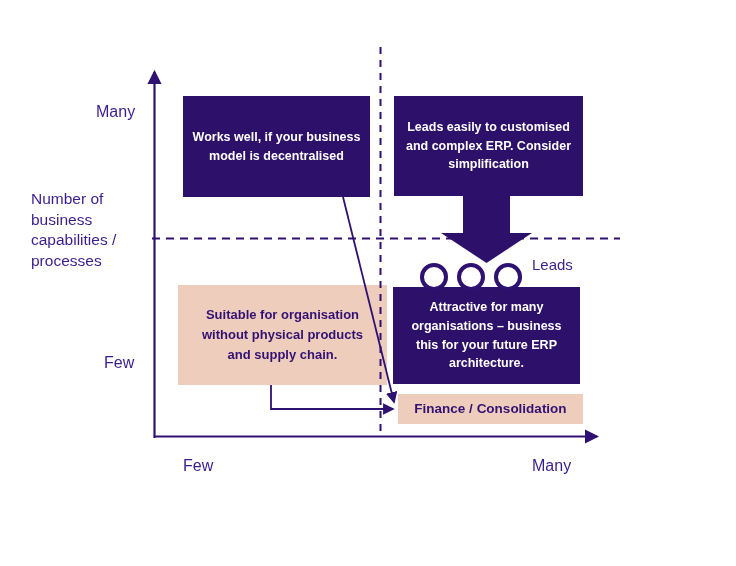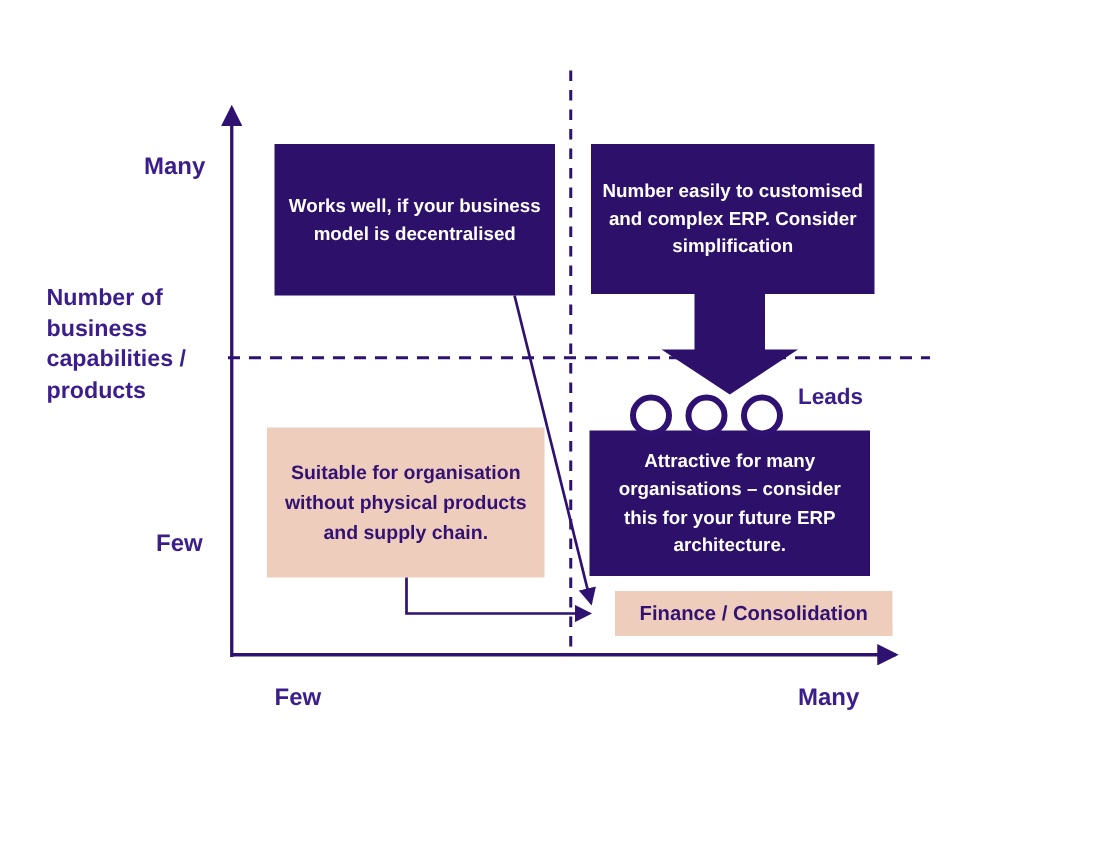--- a/index.html
+++ b/index.html
@@ -32,28 +32,28 @@
     line-height: 1.5;
   }
   .box.light {
     background: var(--pink_box, #EECDBD);
     color: var(--pink_text, #331173);
     font-size: 13px;
     line-height: 1.55;
   }
   #works-box      { left: 183px; top: 96px;  width: 187px; height: 101px; }
   #leads-box      { left: 394px; top: 96px;  width: 189px; height: 100px; }
-  #suitable-box   { left: 178px; top: 285px; width: 185px; height: 100px; }
+  #suitable-box   { left: 178px; top: 285px; width: 209px; height: 100px; }
   #attractive-box { left: 393px; top: 287px; width: 187px; height: 97px;  }
-  #finance-box    { left: 398px; top: 394px; width: 185px; height: 30px; font-size: 13.5px; line-height: 1.2; margin-left: 12px; }
+  #finance-box    { left: 398px; top: 394px; width: 185px; height: 30px; font-size: 13.5px; line-height: 1.2; }
 
   .label {
     position: absolute;
     color: var(--label_ink, #3B1E8C);
-    font-weight: bold;
+    font-weight: normal;
     white-space: pre-line;
   }
   #y-top-label    { left: 96px;  top: 103px; font-size: 16px; }
   #y-axis-title   { left: 31px;  top: 189px; font-size: 15.5px; line-height: 20.5px; }
   #y-bottom-label { left: 104px; top: 354px; font-size: 16px; }
   #x-left-label   { left: 183px; top: 457px; font-size: 16px; }
   #x-axis-title   { left: 261px; top: 457px; width: 240px; text-align: center; font-size: 15.5px; line-height: 21px; }
   #x-right-label  { left: 532px; top: 457px; font-size: 16px; }
   #apis-label     { left: 532px; top: 256px; font-size: 15px; }
 
@@ -66,41 +66,41 @@
   }
 </style>
 </head>
 <body>
 
 <div id="stage">
 
   <div id="works-box" class="box dark">Works well, if your business
 model is decentralised</div>
 
-  <div id="leads-box" class="box dark">Number easily to customised
+  <div id="leads-box" class="box dark">Leads easily to customised
 and complex ERP. Consider
 simplification</div>
 
   <div id="suitable-box" class="box light">Suitable for organisation
 without physical products
 and supply chain.</div>
 
   <div id="attractive-box" class="box dark">Attractive for many
-organisations – consider
+organisations – business
 this for your future ERP
 architecture.</div>
 
   <div id="finance-box" class="box light">Finance / Consolidation</div>
 
   <div id="y-top-label" class="label">Many</div>
 
   <div id="y-axis-title" class="label">Number of
 business
 capabilities /
-products</div>
+processes</div>
 
   <div id="y-bottom-label" class="label">Few</div>
 
   <div id="x-left-label" class="label">Few</div>
 
 
   <div id="x-right-label" class="label">Many</div>
 
   <div id="apis-label" class="label">Leads</div>
 

